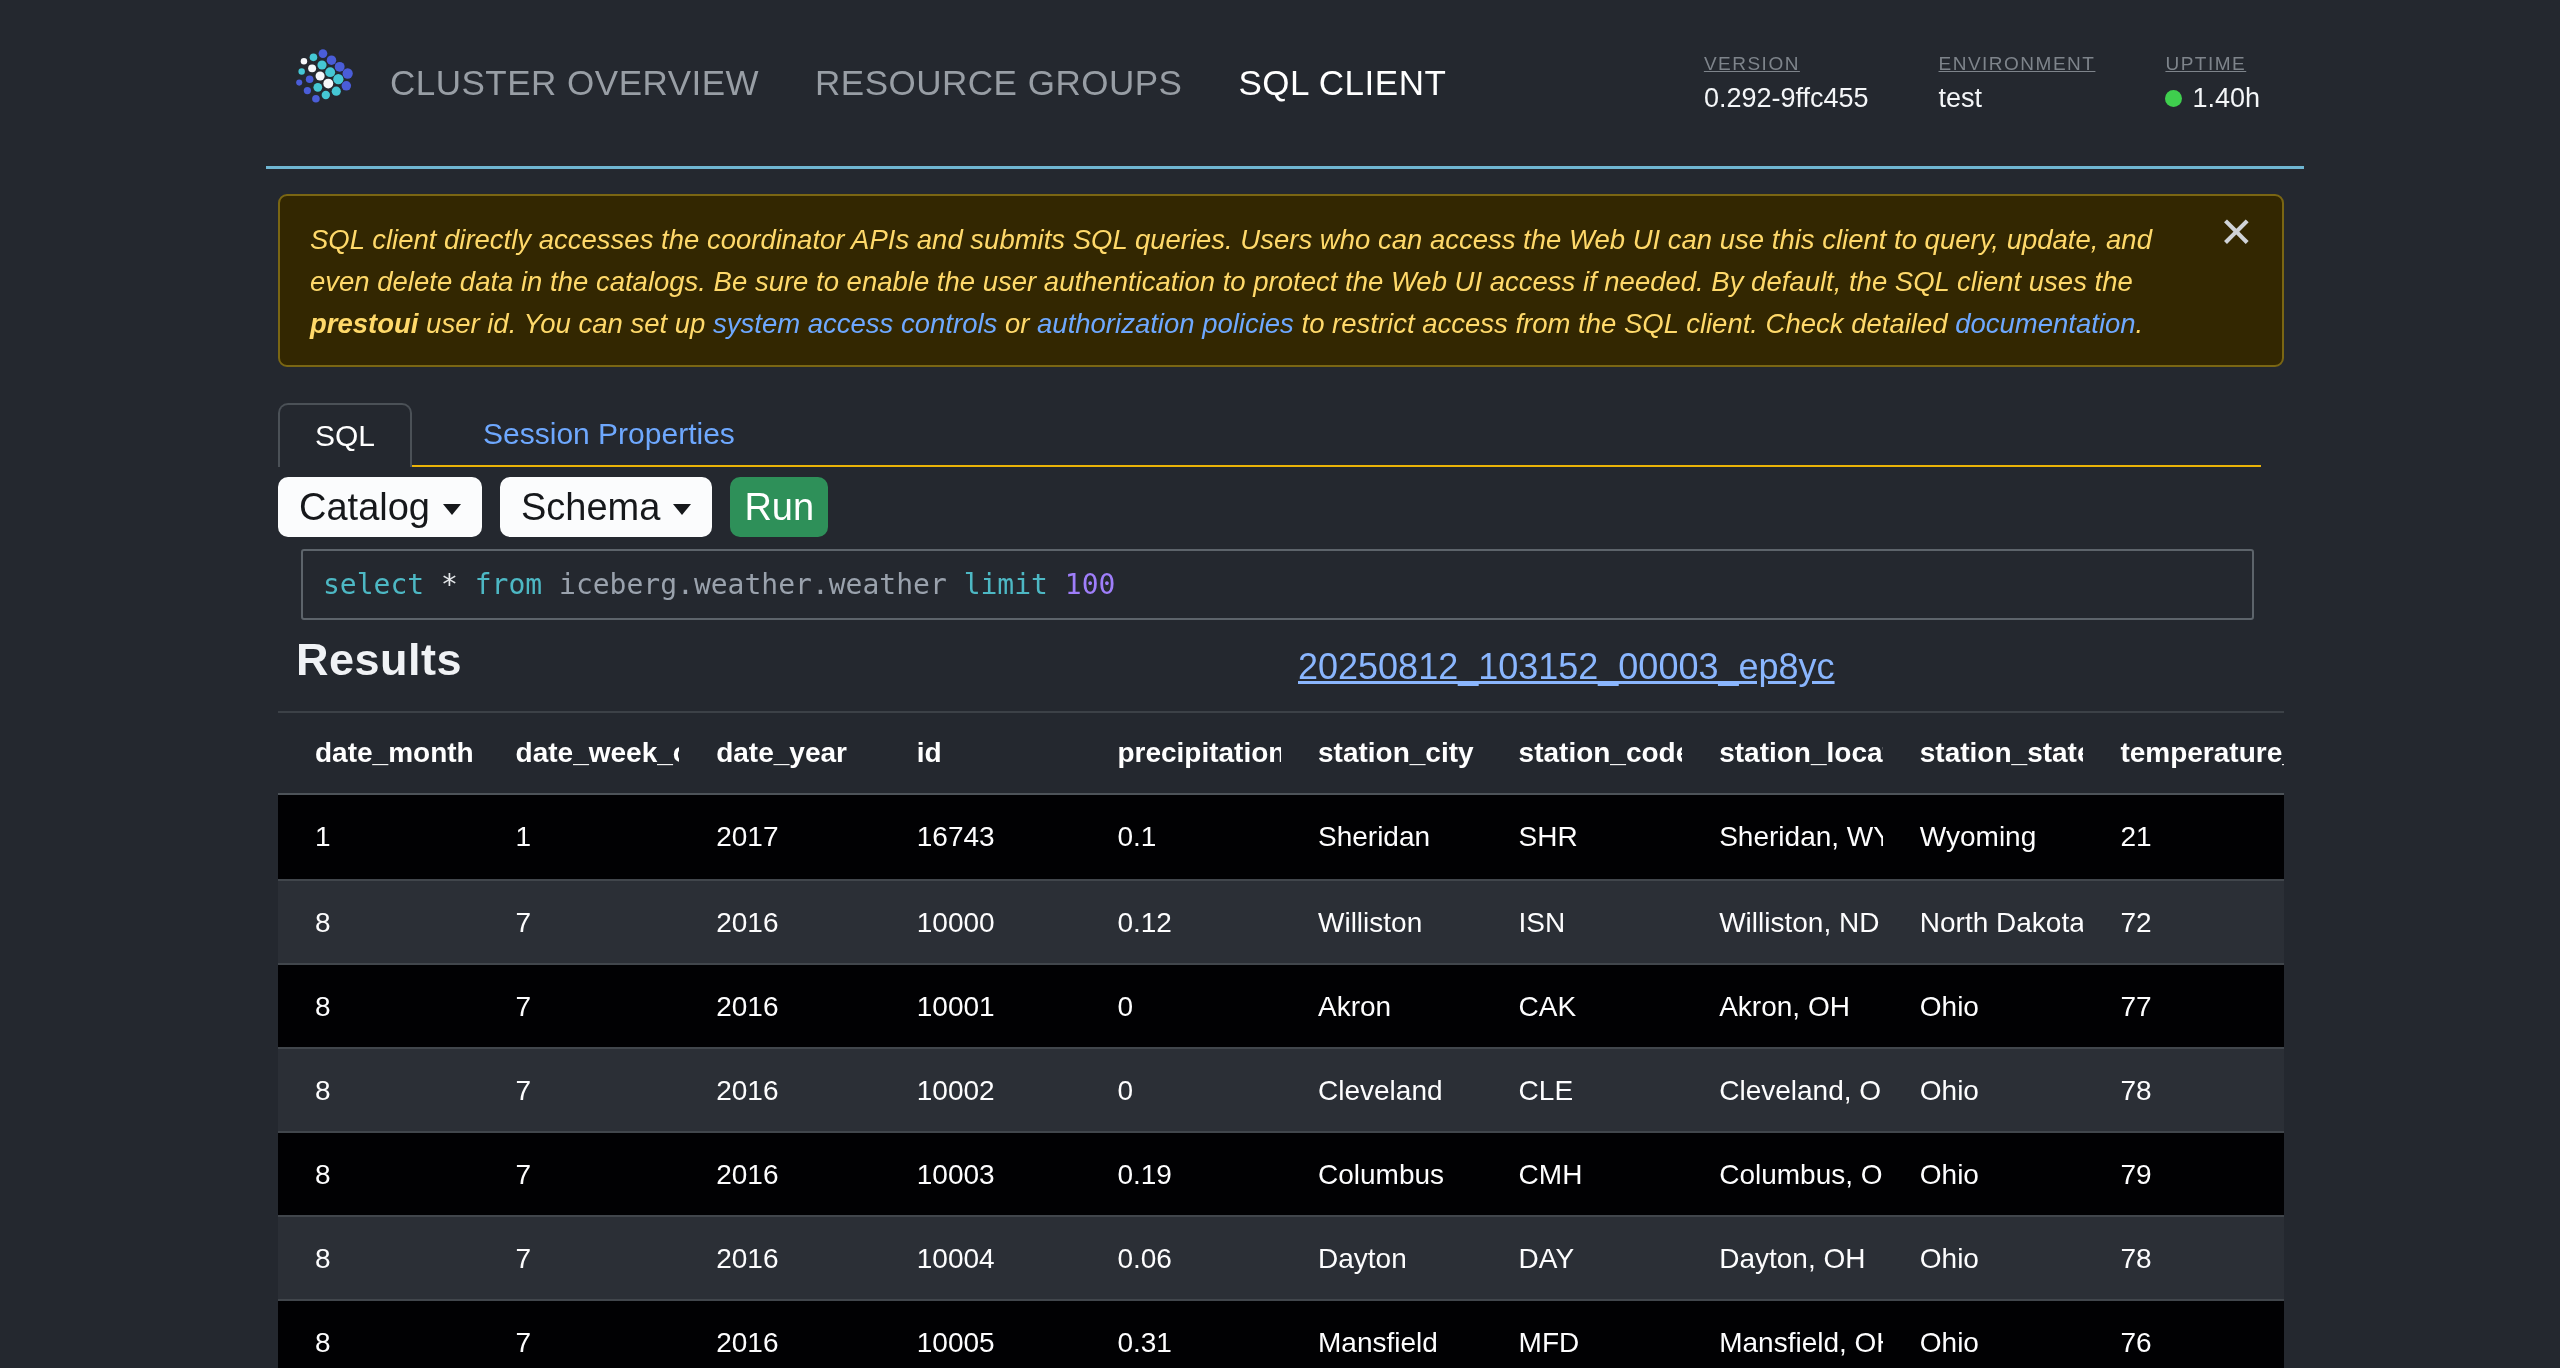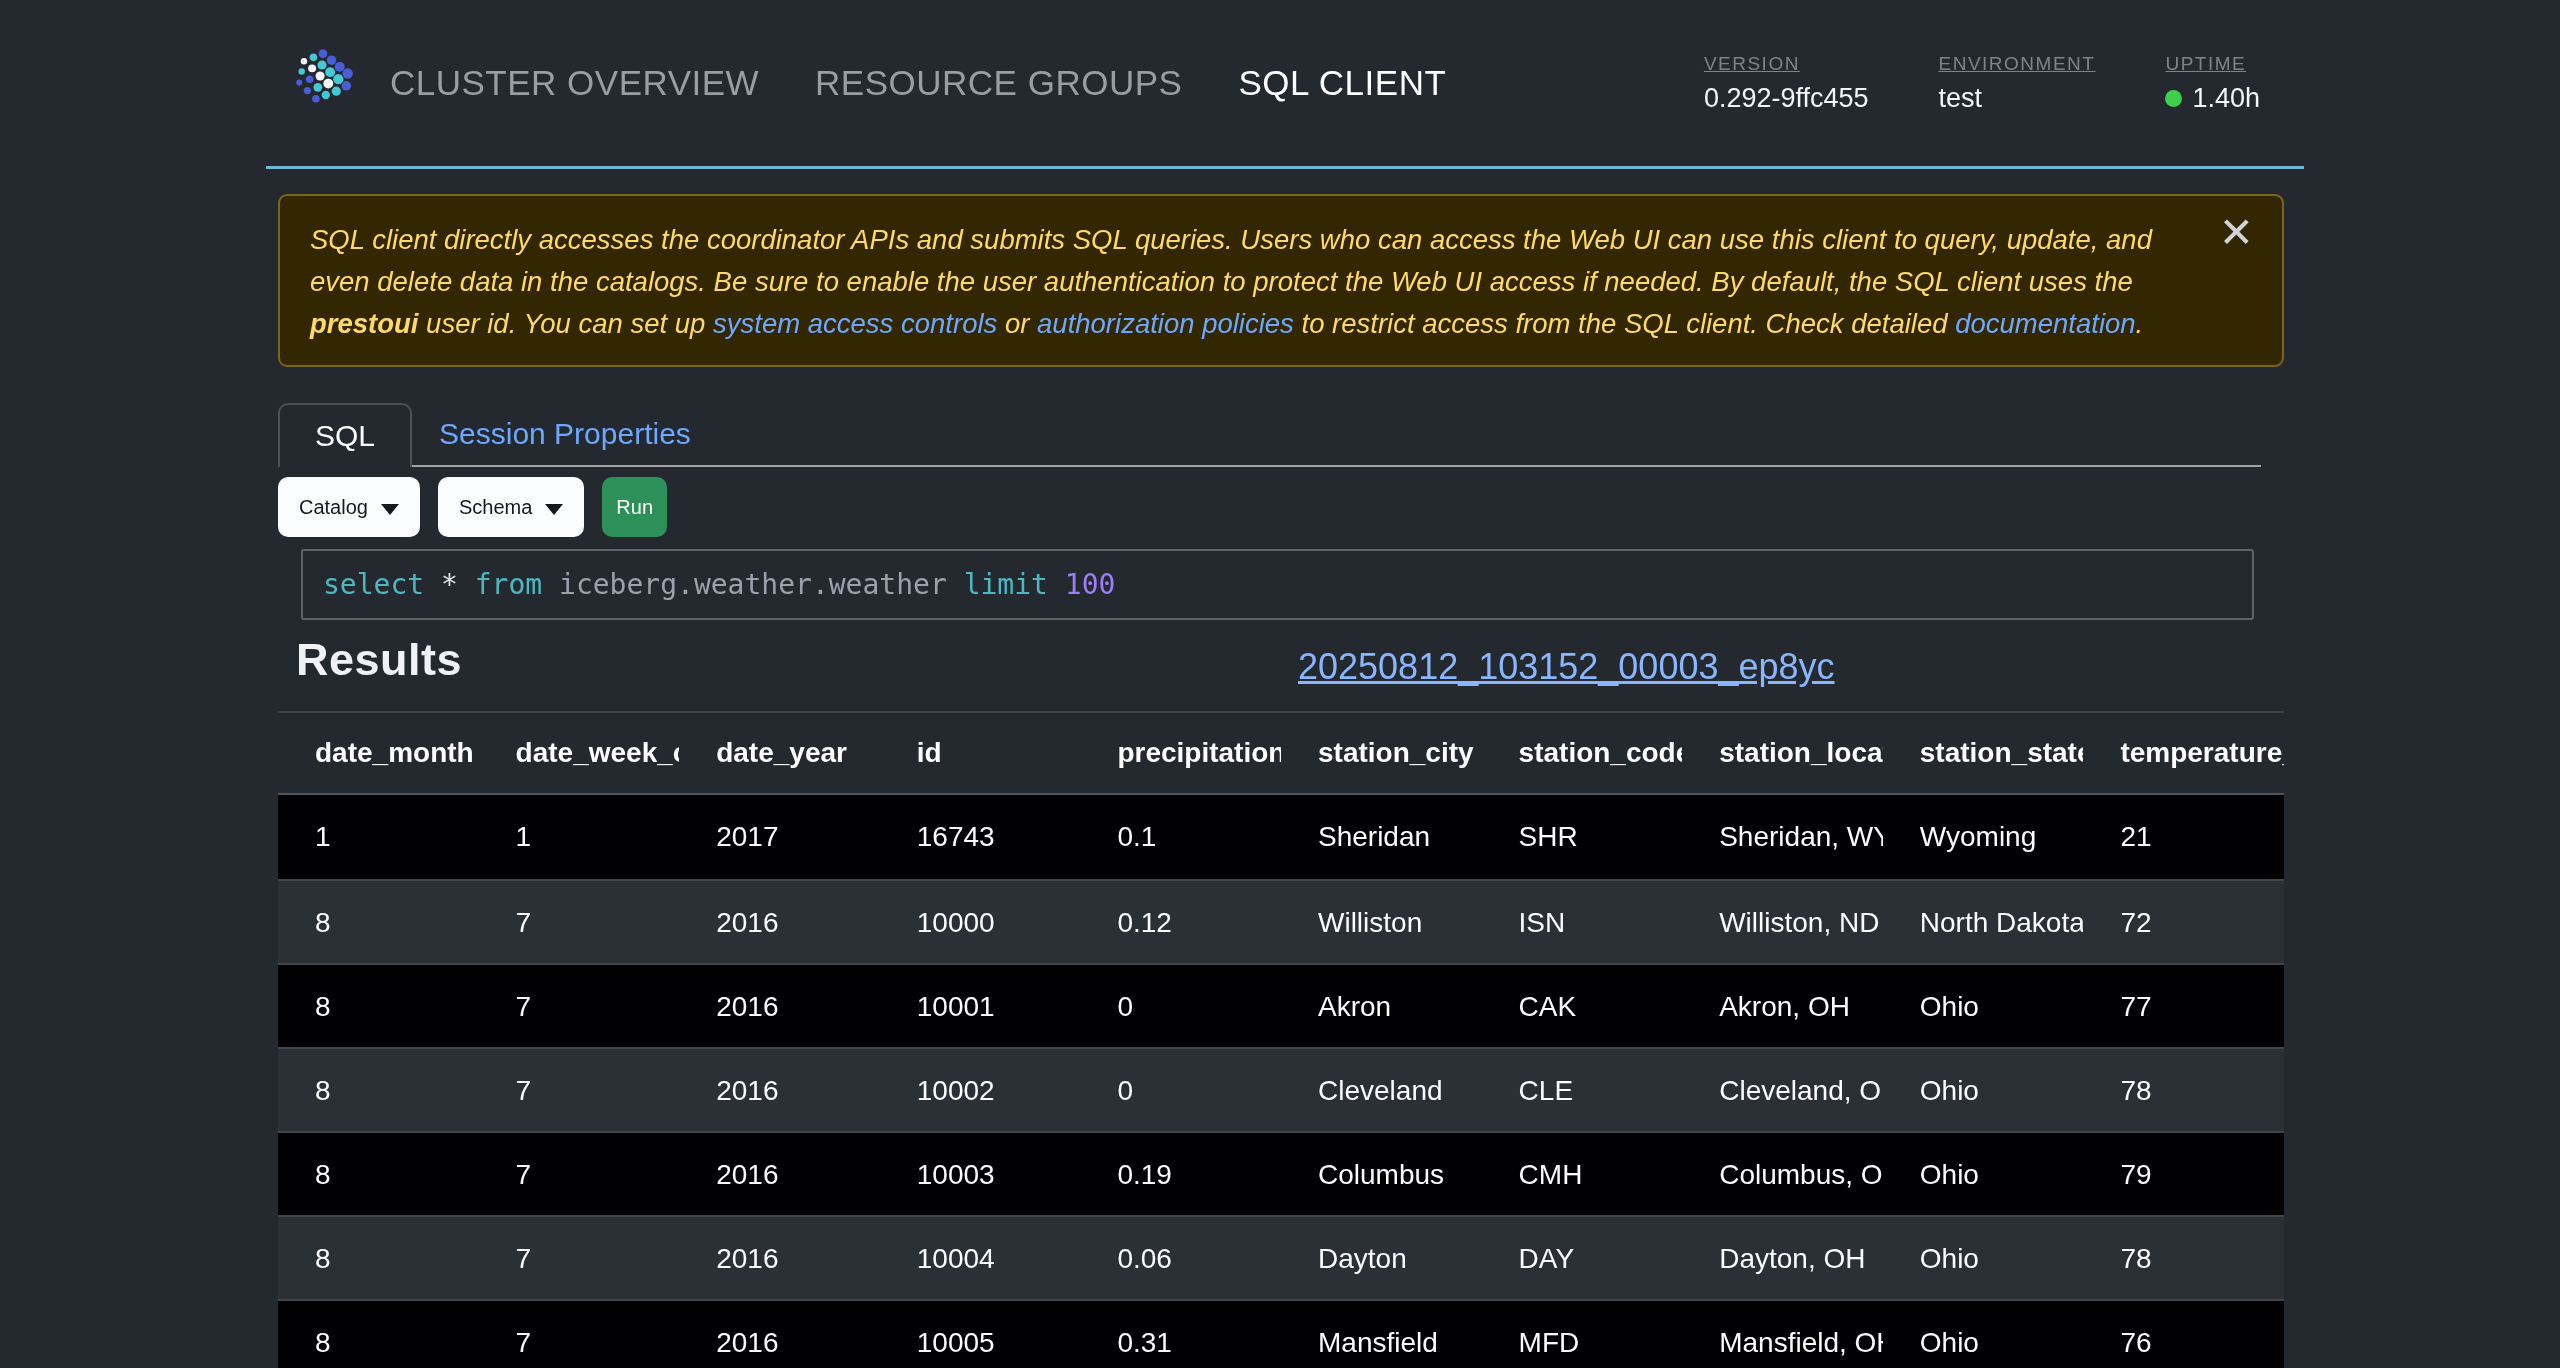--- a/index.html
+++ b/index.html
@@ -28,28 +28,28 @@
   .container { width:2006px; margin-left:278px; position:relative; }
 
   
   .alert { position:relative; margin-top:25px; height:173px; background:#332701; border:2px solid #7a6613; border-radius:9px; padding:23px 110px 0 30px; }
   .alert-line { font-size:27.5px; line-height:42px; color:#ffd96a; white-space:nowrap;font-style:italic; }
   .alert-line a { color:#6ea8fe; cursor:pointer; text-decoration:none; }
   .alert-line strong { font-weight:700; }
   .alert-close { position:absolute; right:28px; top:16px; background:none; border:none; color:#d0d3d8; font-size:42px; line-height:1; cursor:pointer; font-family:inherit; }
 
   
-  .tabs { margin-top:36px; display:flex; height:64px; width:1983px; border-bottom:2px solid #a3a3a3; }
+  .tabs { margin-top:36px; display:flex; height:64px; width:1983px; border-bottom:2px solid #eab308;gap:44px; }
   .tab { font-size:30px; display:flex; align-items:center; cursor:pointer; }
   .tab.active { color:#fff; border:2px solid #4b5157; border-bottom:none; border-radius:10px 10px 0 0; padding:0 35px; margin-bottom:-2px; background:#24282f; }
   .tab.plain-link { color:#6ea8fe; margin-left:27px; }
 
   
   .toolbar { margin-top:10px; display:flex; gap:18px; height:60px; align-items:center; }
-  .btn { border:none; border-radius:10px; font-size:20px; font-family:inherit; height:60px; display:flex; align-items:center; justify-content:flex-start; cursor:pointer; }
+  .btn { border:none; border-radius:10px; font-size:38px; font-family:inherit; height:60px; display:flex; align-items:center; justify-content:flex-start; cursor:pointer; }
   .btn.light { background:#fbfcfd; color:#16181b; padding:0 21px; }
   .btn.run { background:#2e9059; color:#fff; padding:0 14px; }
   .caret { width:0; height:0; border-left:9px solid transparent; border-right:9px solid transparent; border-top:11px solid #16181b; margin-left:13px; margin-top:4px; }
 
   
   .editor { margin-top:12px; margin-left:23px; width:1953px; height:71px; border:2px solid #5d646b; border-radius:3px; display:flex; align-items:center; padding-left:20px; cursor:text; background:#24282f; }
   .code { font-family:"DejaVu Sans Mono", monospace; font-size:28px; white-space:pre; }
   .tok-keyword { color:#4db8c4; }
   .tok-operator { color:#e4e7ea; }
   .tok-identifier { color:#9aa2ad; }

